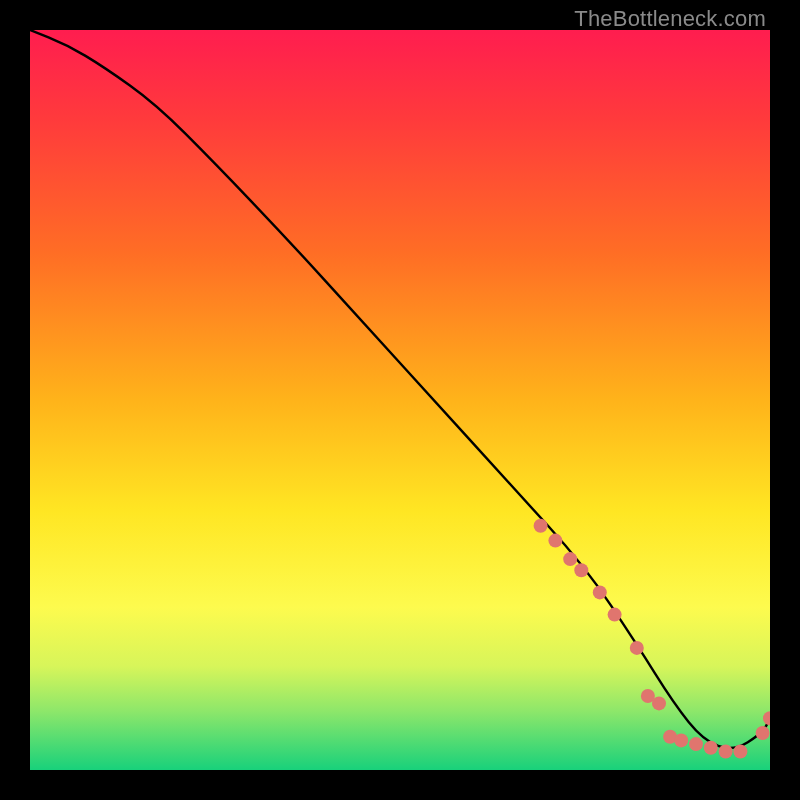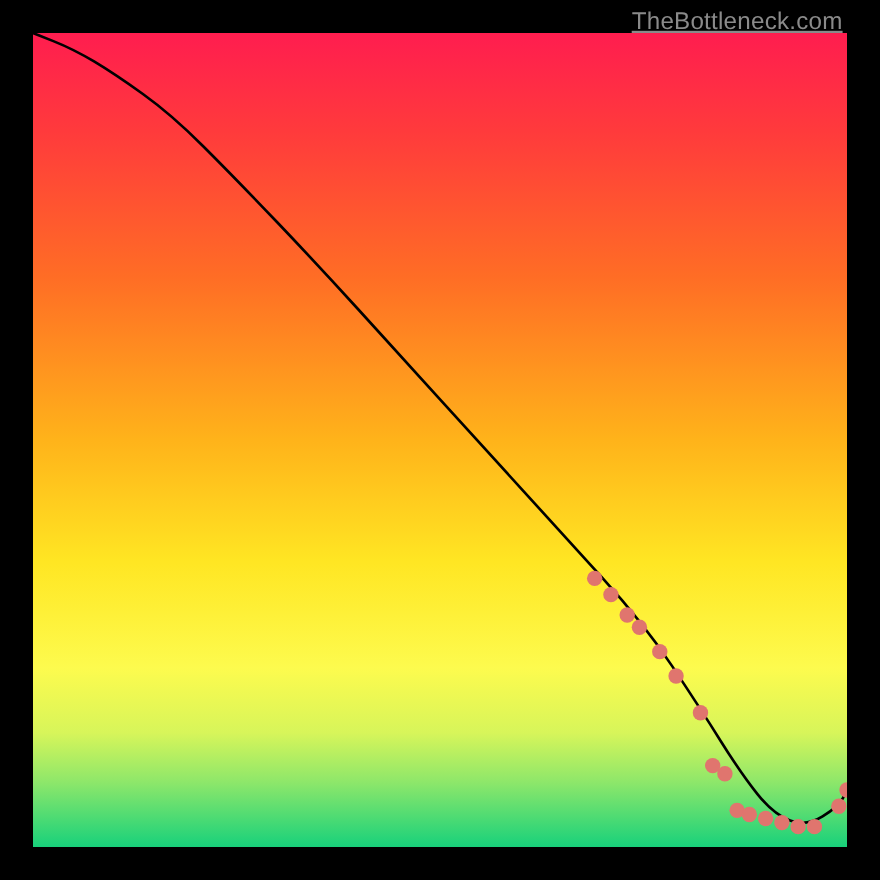--- a/index.html
+++ b/index.html
@@ -36,21 +36,20 @@
     display: block;
   }
   .watermark {
     position: absolute;
     top: 6px;
     right: 34px;
     color: #8a8a8a;
     font-size: 22px;
     letter-spacing: 0.2px;
     user-select: none;
-    text-decoration: underline;
   }
 </style>
 </head>
 <body>
 
 <div class="frame"></div>
 
 <div class="plot-area">
   <svg class="plot-svg" viewBox="0 0 740 740" preserveAspectRatio="none">
     <defs>

